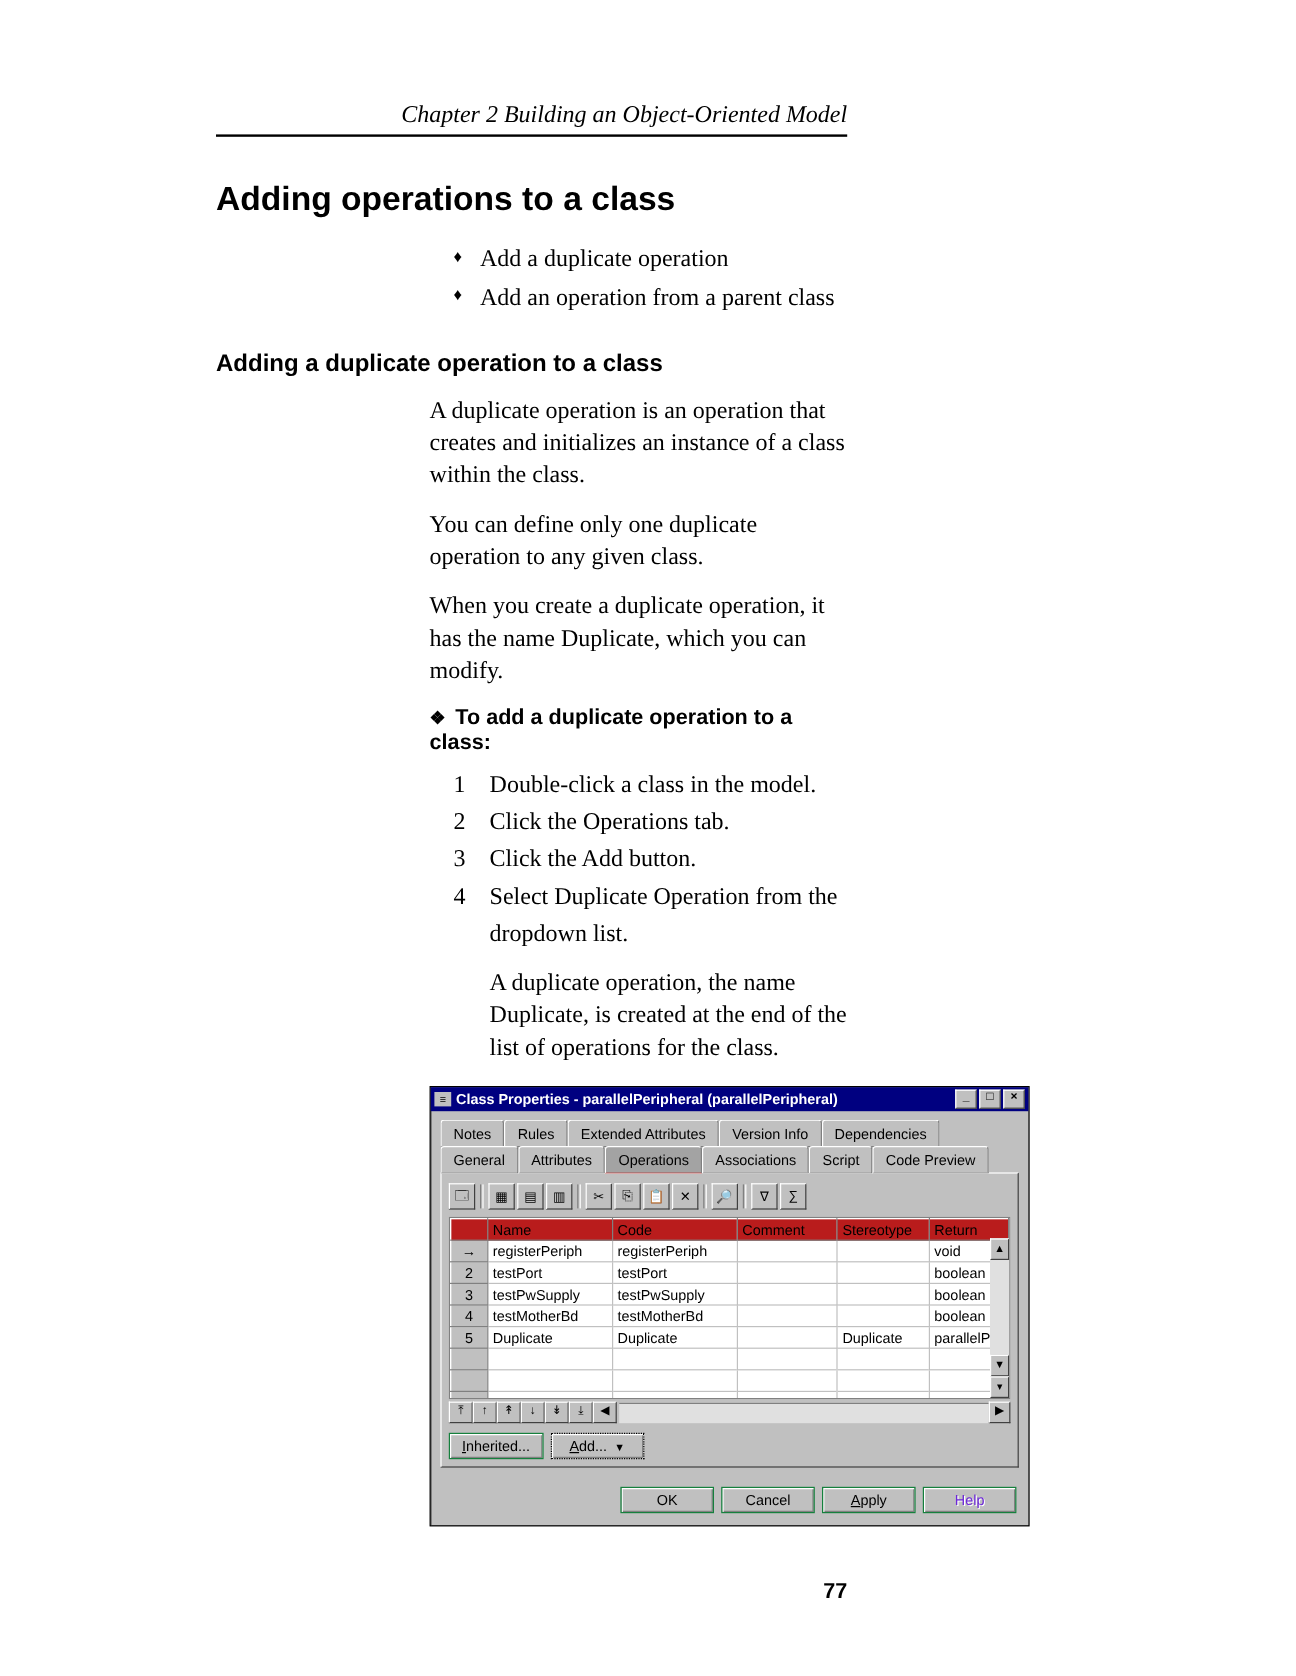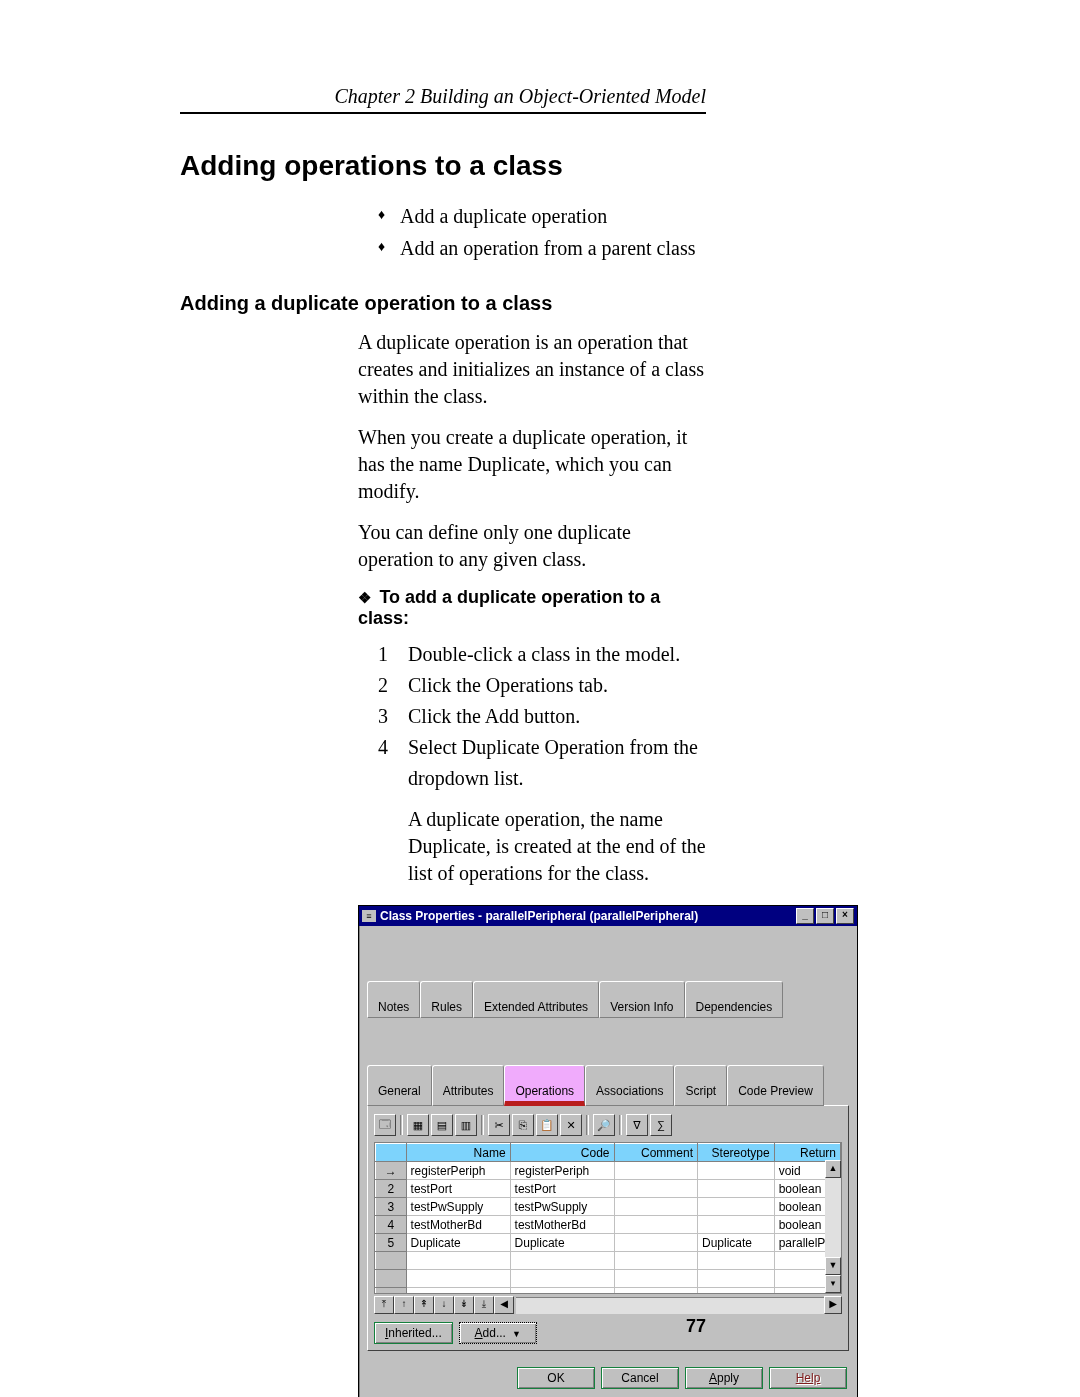--- a/index.html
+++ b/index.html
@@ -158,30 +158,29 @@
     display: flex;
     gap: 0;
     margin-bottom: -1px;
   }
   .tab-row.row2 { margin-bottom: 0; }
   .tab {
     border: 1px solid #808080;
     border-top: 1px solid #fff;
     border-left: 1px solid #fff;
     background: #c0c0c0;
-    padding: 18px 10px 3px 10px;
+    padding: 4px 10px 3px 10px;
     font-size: 12px;
     border-radius: 3px 3px 0 0;
     position: relative;
     top: 1px;
-    margin-top: 48px;
   }
   .tab.active {
-    background: #f0abfc;
-    border-bottom: 5px solid #b91c1c;
+    background: #a3a3a3;
+    border-bottom: 1px solid #b91c1c;
     z-index: 2;
   }
   .tab-panel {
     border: 1px solid #fff;
     border-right-color: #404040;
     border-bottom-color: #404040;
     background: #c0c0c0;
     padding: 8px 6px 6px 6px;
   }
   .toolbar {
@@ -218,26 +217,26 @@
     width: 100%;
     font-size: 12px;
   }
   .grid th, .grid td {
     border: 1px solid #c0c0c0;
     padding: 1px 4px;
     text-align: left;
     height: 15px;
   }
   .grid th {
-    background: #7dd3fc;
+    background: #b91c1c;
     border: 1px solid #808080;
     border-top-color: #fff;
     border-left-color: #fff;
     font-weight: normal;
-    text-align: right;
+    text-align: left;
   }
   .grid .rowhdr {
     background: #c0c0c0;
     border: 1px solid #808080;
     border-top-color: #fff;
     border-left-color: #fff;
     width: 24px;
     text-align: center;
   }
   tr.empty td { height: 15px; color: transparent; border-bottom-style: dotted; border-left: 1px solid #c0c0c0; border-right: 1px solid #c0c0c0;}
@@ -306,21 +305,21 @@
     min-width: 56px;
     text-align: center;
   }
   .btn95.dashed { border: 1px dotted #000; box-shadow: inset 1px 1px 0 #fff, inset -1px -1px 0 #808080; }
   .btn95 .ul { text-decoration: underline; }
   .btn95.dropdown::after {
     content: "▼";
     font-size: 9px;
     margin-left: 6px;
   }
-  .btn95.disabled { color: #7f1d1d; text-shadow: 1px 1px 0 #fff; text-decoration: underline; }
+  .btn95.disabled { color: #6d28d9; text-shadow: 1px 1px 0 #fff; }
   .dialog-footer {
     display: flex;
     justify-content: flex-end;
     gap: 6px;
     padding: 8px 10px 10px 10px;
   }
 </style>
 </head>
 <body>
 
@@ -335,22 +334,22 @@
     <ul class="diamond">
       <li>Add a duplicate operation</li>
       <li>Add an operation from a parent class</li>
     </ul>
   </div>
 
   <h3 class="subsection">Adding a duplicate operation to a class</h3>
 
   <div class="indent-block">
     <p class="para">A duplicate operation is an operation that creates and initializes an instance of a class within the class.</p>
+    <p class="para">You can define only one duplicate operation to any given class.</p>
     <p class="para">When you create a duplicate operation, it has the name Duplicate, which you can modify.</p>
-    <p class="para">You can define only one duplicate operation to any given class.</p>
 
     <div class="task-title">To add a duplicate operation to a class:</div>
 
     <ol class="steps">
       <li>Double-click a class in the model.</li>
       <li>Click the Operations tab.</li>
       <li>Click the Add button.</li>
       <li>Select Duplicate Operation from the dropdown list.</li>
     </ol>
 

